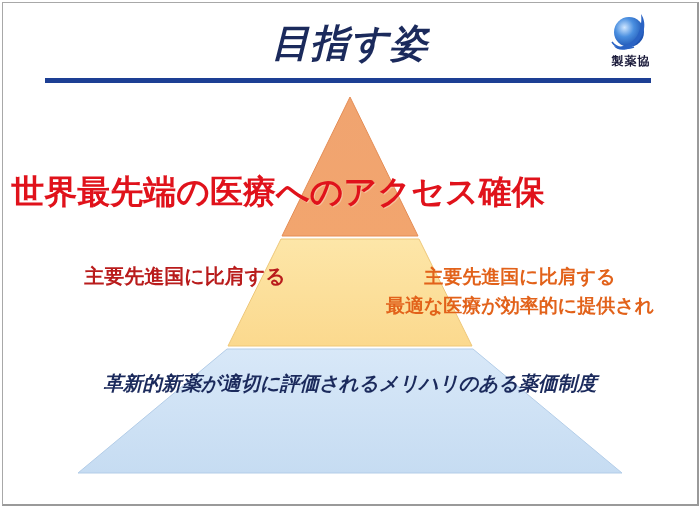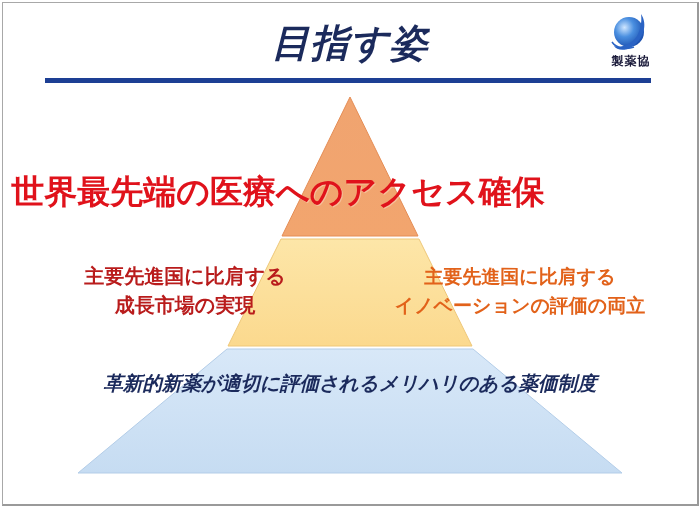--- a/index.html
+++ b/index.html
@@ -68,24 +68,23 @@
 
   <polygon points="281,239 419,239 472,346 228,346" fill="url(#gMid)" stroke="#eec779" stroke-width="1"></polygon>
 
   <polygon points="227,349 473,349 622,473 78,473" fill="url(#gBot)" stroke="#b3cde8" stroke-width="1"></polygon>
 </svg>
 
 <div class="txt top-text">世界最先端の医療へのアクセス確保</div>
 
 <div class="txt mid-left">
   <div>主要先進国に比肩する</div>
-  <div>成長市場の実現</div>
 </div>
 
 <div class="txt mid-right">
   <div>主要先進国に比肩する</div>
-  <div>イノベーションの評価の両立</div>
+  <div>最適な医療が効率的に提供され</div>
 </div>
 
 <div class="txt bot-1">革新的新薬が適切に評価されるメリハリのある薬価制度</div>
 
 <div class="txt bot-2">
 </div>
 
 </body></html>

